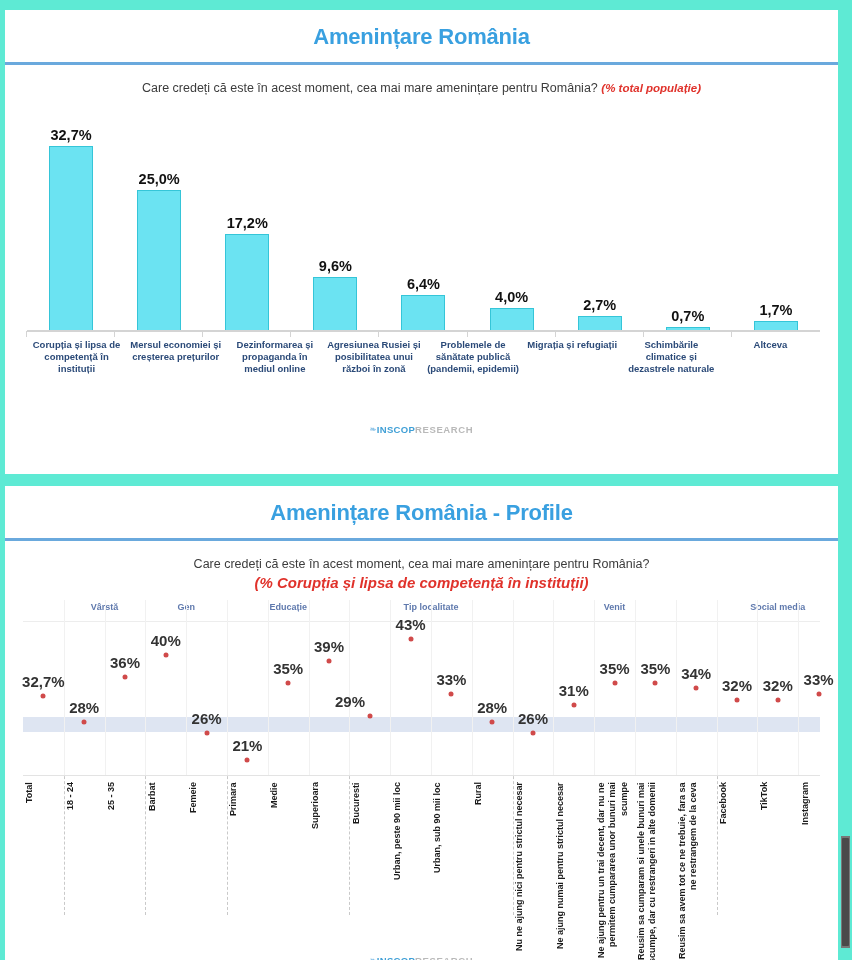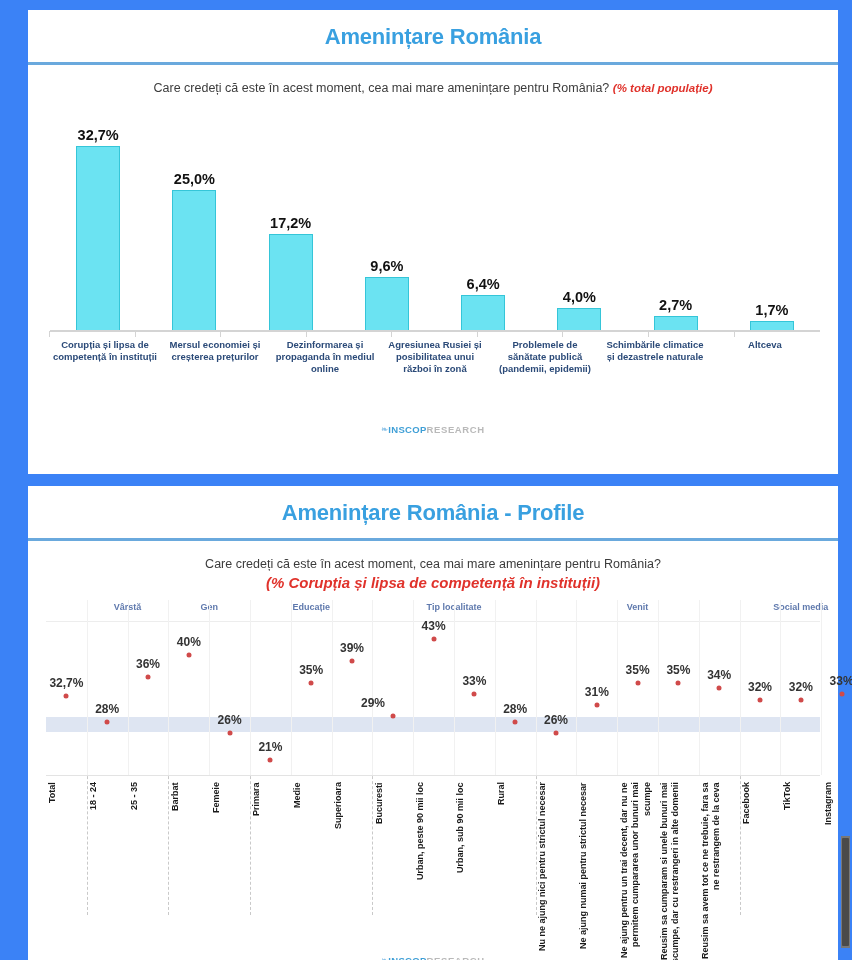--- a/index.html
+++ b/index.html
@@ -5,22 +5,22 @@
   * { box-sizing: border-box; margin: 0; padding: 0; }
   html, body {
     width: 852px; height: 960px;
     background: #787878;
     font-family: "Liberation Sans", sans-serif;
     overflow: hidden;
   }
   .page {
     width: 852px; height: 960px;
     position: relative;
-    background: #3b82f6;
-    padding: 10px 14px 8px 28px;
+    background: #5eead4;
+    padding: 10px 14px 8px 5px;
   }
 
   
   .panel {
     background: #ffffff;
     position: relative;
     width: 100%;
   }
   .panel-title-bar {
     text-align: center;
@@ -191,21 +191,21 @@
   }
   .dot {
     position: absolute;
     width: 5px; height: 5px;
     background: #d04a4a;
     border-radius: 50%;
     transform: translate(-50%, -50%);
   }
   .dot-val {
     position: absolute;
-    font-size: 12px;
+    font-size: 15px;
     font-weight: bold;
     color: #333;
     white-space: nowrap;
     transform: translate(-50%, -100%);
   }
   .xlabels {
     position: relative;
     height: 190px;
   }
   .xlabel {
@@ -279,20 +279,24 @@
           </div>
           <div class="bar-col">
             <div class="bar-val">4,0%</div>
             <div class="bar-rect" style="height: 22.6286px;"></div>
           </div>
           <div class="bar-col">
             <div class="bar-val">2,7%</div>
             <div class="bar-rect" style="height: 15.2743px;"></div>
           </div>
           <div class="bar-col">
+            <div class="bar-val">0,7%</div>
+            <div class="bar-rect" style="height: 3.96px;"></div>
+          </div>
+          <div class="bar-col">
             <div class="bar-val">1,7%</div>
             <div class="bar-rect" style="height: 9.61714px;"></div>
           </div>
         </div>
       <div class="axis-line"></div>
       <div class="axis-ticks" id="ticks">
           <div class="tick-cell"></div>
           <div class="tick-cell"></div>
           <div class="tick-cell"></div>
           <div class="tick-cell"></div>
@@ -301,20 +305,21 @@
           <div class="tick-cell"></div>
           <div class="tick-cell"></div>
           <div class="tick-cell"></div>
         </div>
       <div class="cat-labels" id="cats">
           <div class="cat-cell">Corupția și lipsa de competență în instituții</div>
           <div class="cat-cell">Mersul economiei și creșterea prețurilor</div>
           <div class="cat-cell">Dezinformarea și propaganda în mediul online</div>
           <div class="cat-cell">Agresiunea Rusiei și posibilitatea unui război în zonă</div>
           <div class="cat-cell">Problemele de sănătate publică (pandemii, epidemii)</div>
+          <div class="cat-cell">Migrația și refugiații</div>
           <div class="cat-cell">Schimbările climatice și dezastrele naturale</div>
           <div class="cat-cell">Altceva</div>
         </div>
     </div>
 
     <div class="logo-row">
       <span class="logo">
         <span class="mark">❧</span><span class="ins">INSCOP</span><span class="res">RESEARCH</span>
       </span>
     </div>

